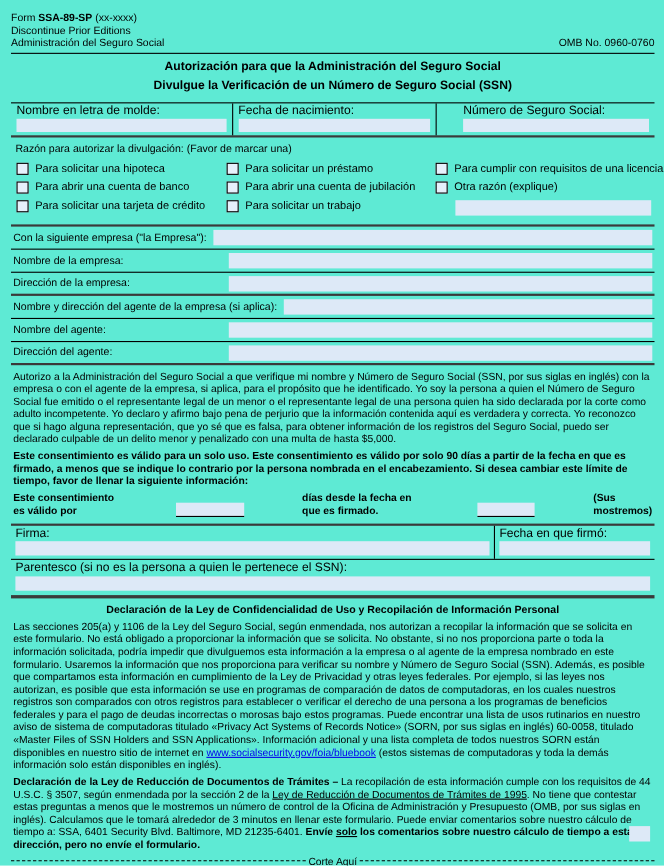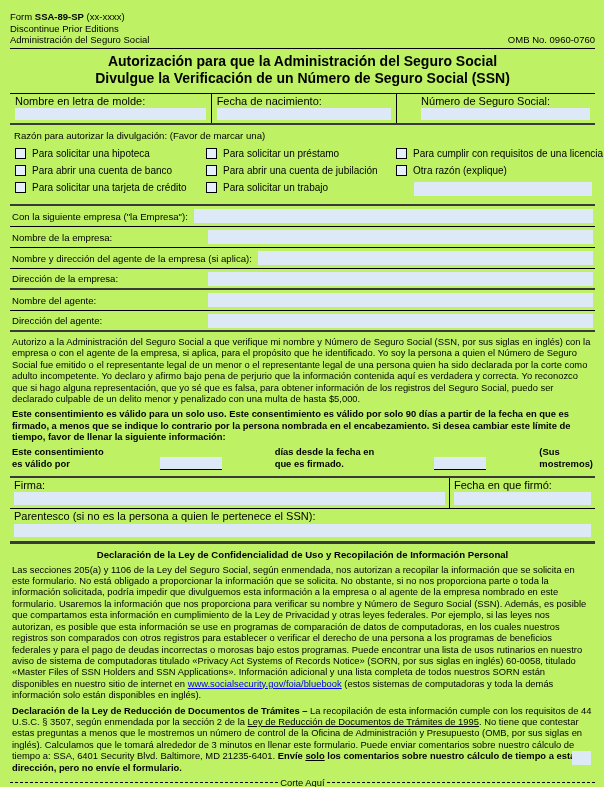--- a/index.html
+++ b/index.html
@@ -1,27 +1,27 @@
 <!DOCTYPE html>
 <html><head>
 <meta charset="utf-8">
 <style>
   * { margin:0; padding:0; box-sizing:border-box; }
   html,body { background:#fff; }
   .page {
     width:604px; height:787px; overflow:hidden; position:relative;
-    background:#bef264; color:#000;
+    background:#5eead4; color:#000;
     font-family:"Liberation Sans", sans-serif;
     padding:11px 9px 0 10px;
   }
   
   .hdr { display:flex; justify-content:space-between; align-items:flex-end;
          font-size:9.5px; line-height:11.5px; border-bottom:1px solid #000; padding-bottom:2px; }
   .hdr b { font-weight:bold; }
-  .title { text-align:center; font-weight:bold; font-size:14px; line-height:17.5px; margin:4px 0 5px; }
+  .title { text-align:center; font-weight:bold; font-size:11px; line-height:17.5px; margin:4px 0 5px; }
   
   .top-table { display:flex; border-top:1px solid #000; border-bottom:2px solid #3a3a3a; }
   .top-cell { width:34.3%; padding:2px 5px 3px 5px; }
   .top-cell + .top-cell { border-left:1px solid #000; }
   .top-cell.c2 { width:31.7%; }
   .top-cell.c3 { width:34%;padding-left:24px; }
   .lbl { font-size:11px; line-height:11.5px; white-space:nowrap; }
   .input { background:#dde9f7; height:12px; margin-top:1px; }
   
   .reason { padding:3px 2px 5px 2px; }
@@ -147,26 +147,26 @@
 
   <div class="company">
     <div class="form-row">
       <span class="row-label">Con la siguiente empresa ("la Empresa"):</span>
       <div class="fill-input"></div>
     </div>
     <div class="form-row">
       <span class="row-label fixed">Nombre de la empresa:</span>
       <div class="fill-input"></div>
     </div>
-    <div class="form-row">
-      <span class="row-label">Nombre y dirección del agente de la empresa (si aplica):</span>
-      <div class="fill-input"></div>
-    </div>
     <div class="form-row thick">
       <span class="row-label fixed">Dirección de la empresa:</span>
+      <div class="fill-input"></div>
+    </div>
+    <div class="form-row">
+      <span class="row-label">Nombre y dirección del agente de la empresa (si aplica):</span>
       <div class="fill-input"></div>
     </div>
     <div class="form-row">
       <span class="row-label fixed">Nombre del agente:</span>
       <div class="fill-input"></div>
     </div>
     <div class="form-row thick">
       <span class="row-label fixed">Dirección del agente:</span>
       <div class="fill-input"></div>
     </div>

